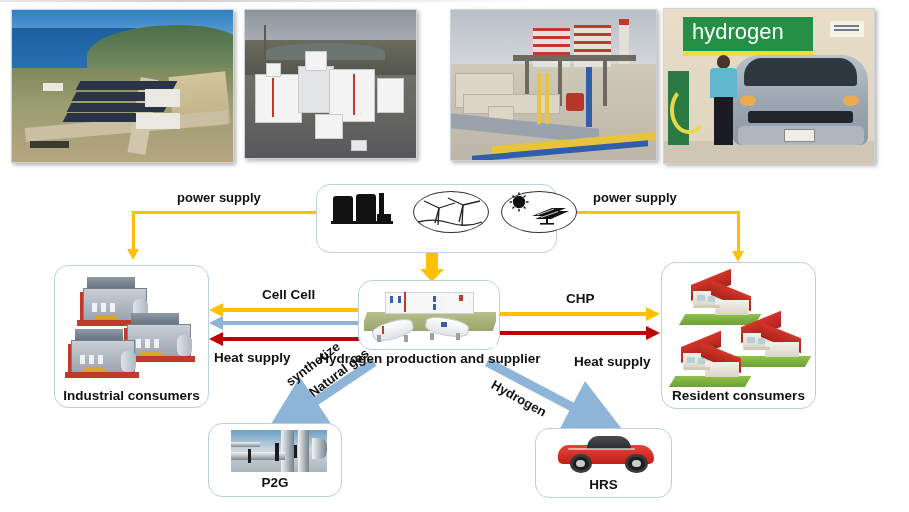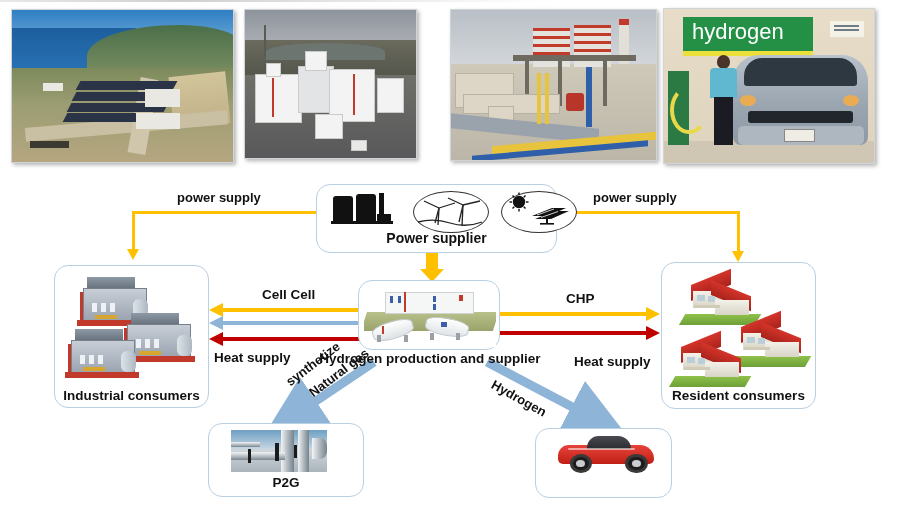--- a/index.html
+++ b/index.html
@@ -324,21 +324,20 @@
           <polygon points="33,27 53,19 67,19 49,27"></polygon>
         </g>
         <g stroke="#fff" stroke-width="0.8">
           <path d="M35 23 L52 17"></path>
             <path d="M39 25.5 L56 19.5"></path>
         </g>
         <rect x="44" y="24" width="2" height="8" fill="#111"></rect>
         <rect x="38" y="31" width="14" height="1.6" fill="#111"></rect>
       </svg>
     </div>
-    <div class="nlabel" style="left:0;right:0;top:45px;text-align:center;font-size:14px;">Power supplier</div>
   </div>
 
   <div class="aline" style="left:222px;top:308px;width:253px;height:4px;background:#FFC000;"></div>
   <div class="ahead" style="left:209px;top:303px;border-top:7px solid transparent;border-bottom:7px solid transparent;border-right:14px solid #FFC000;"></div>
   <div class="flabel" style="left:262px;top:287px;font-size:13.5px;">Cell Cell</div>
 
   <div class="aline" style="left:222px;top:321px;width:253px;height:4px;background:#8EB4D8;"></div>
   <div class="ahead" style="left:209px;top:316px;border-top:7px solid transparent;border-bottom:7px solid transparent;border-right:14px solid #8EB4D8;"></div>
 
   <div class="aline" style="left:222px;top:337px;width:253px;height:4px;background:#C00000;"></div>
@@ -419,21 +418,21 @@
       <div class="win" style="left:20%;bottom:28%;width:7%;height:18%;"></div>
       <div class="win" style="left:32%;bottom:28%;width:7%;height:18%;"></div>
       <div class="win" style="left:44%;bottom:28%;width:7%;height:18%;"></div>
       <div class="win" style="left:24%;bottom:14%;width:30%;height:9%;background:#d7a62e;"></div>
       <div class="tank"></div>
         <div class="base"></div>
     </div>
     <div class="nlabel" style="left:0;right:0;top:122px;text-align:center;font-size:13.5px;">Industrial consumers</div>
   </div>
 
-  <div class="node" style="left:661px;top:262px;width:155px;height:147px;">
+  <div class="node" style="left:661px;top:262px;width:155px;height:147px;border-radius:15px;">
     <div class="hse" style="left:20px;top:10px;width:76px;height:52px;">
       <div class="lawn"></div>
       <div class="roof" style="left:12%;top:8%;width:52%;height:30%;transform:skewY(-22deg);"></div>
       <div class="wall" style="left:14%;top:34%;width:46%;height:34%;"></div>
       <div class="roof" style="left:38%;top:28%;width:52%;height:28%;transform:skewY(22deg);"></div>
       <div class="wall" style="left:44%;top:52%;width:44%;height:28%;"></div>
       <div style="position:absolute;left:20%;top:42%;width:10%;height:12%;background:#b9ced8;"></div>
       <div style="position:absolute;left:34%;top:44%;width:9%;height:12%;background:#b9ced8;"></div>
       <div style="position:absolute;left:16%;top:62%;width:34%;height:5%;background:#d0ccb8;"></div>
     </div>
@@ -453,21 +452,21 @@
       <div class="wall" style="left:14%;top:34%;width:46%;height:34%;"></div>
       <div class="roof" style="left:38%;top:28%;width:52%;height:28%;transform:skewY(22deg);"></div>
       <div class="wall" style="left:44%;top:52%;width:44%;height:28%;"></div>
       <div style="position:absolute;left:20%;top:42%;width:10%;height:12%;background:#b9ced8;"></div>
       <div style="position:absolute;left:34%;top:44%;width:9%;height:12%;background:#b9ced8;"></div>
       <div style="position:absolute;left:16%;top:62%;width:34%;height:5%;background:#d0ccb8;"></div>
     </div>
     <div class="nlabel" style="left:0;right:0;top:125px;text-align:center;font-size:13.5px;">Resident consumers</div>
   </div>
 
-  <div class="node" style="left:208px;top:423px;width:156px;height:74px;">
+  <div class="node" style="left:208px;top:423px;width:134px;height:74px;">
     <div class="pipes" style="left:22px;top:6px;width:96px;height:42px;">
       <div class="sky"></div>
         <div class="grd"></div>
       <div class="ppv" style="left:52%;top:0%;width:14%;height:100%;"></div>
       <div class="ppv" style="left:70%;top:0%;width:11%;height:100%;"></div>
       <div class="pp" style="left:0%;top:52%;width:56%;height:20%;"></div>
       <div class="pp" style="left:0%;top:28%;width:30%;height:12%;"></div>
       <div class="ppv" style="left:84%;top:18%;width:16%;height:50%;border-radius:0 40% 40% 0;"></div>
       <div class="blk" style="left:18%;top:46%;width:3%;height:32%;"></div>
       <div class="blk" style="left:46%;top:30%;width:4%;height:44%;"></div>
@@ -481,15 +480,16 @@
       <div class="body"></div>
       <div class="cab"></div>
       <div class="shine"></div>
       <div class="wheel" style="left:12%;">
           <i></i>
         </div>
       <div class="wheel" style="left:70%;">
           <i></i>
         </div>
     </div>
+    <div class="nlabel" style="left:0;right:0;top:48px;text-align:center;font-size:13.5px;">HRS</div>
   </div>
 
 </div>
 
 </body></html>

